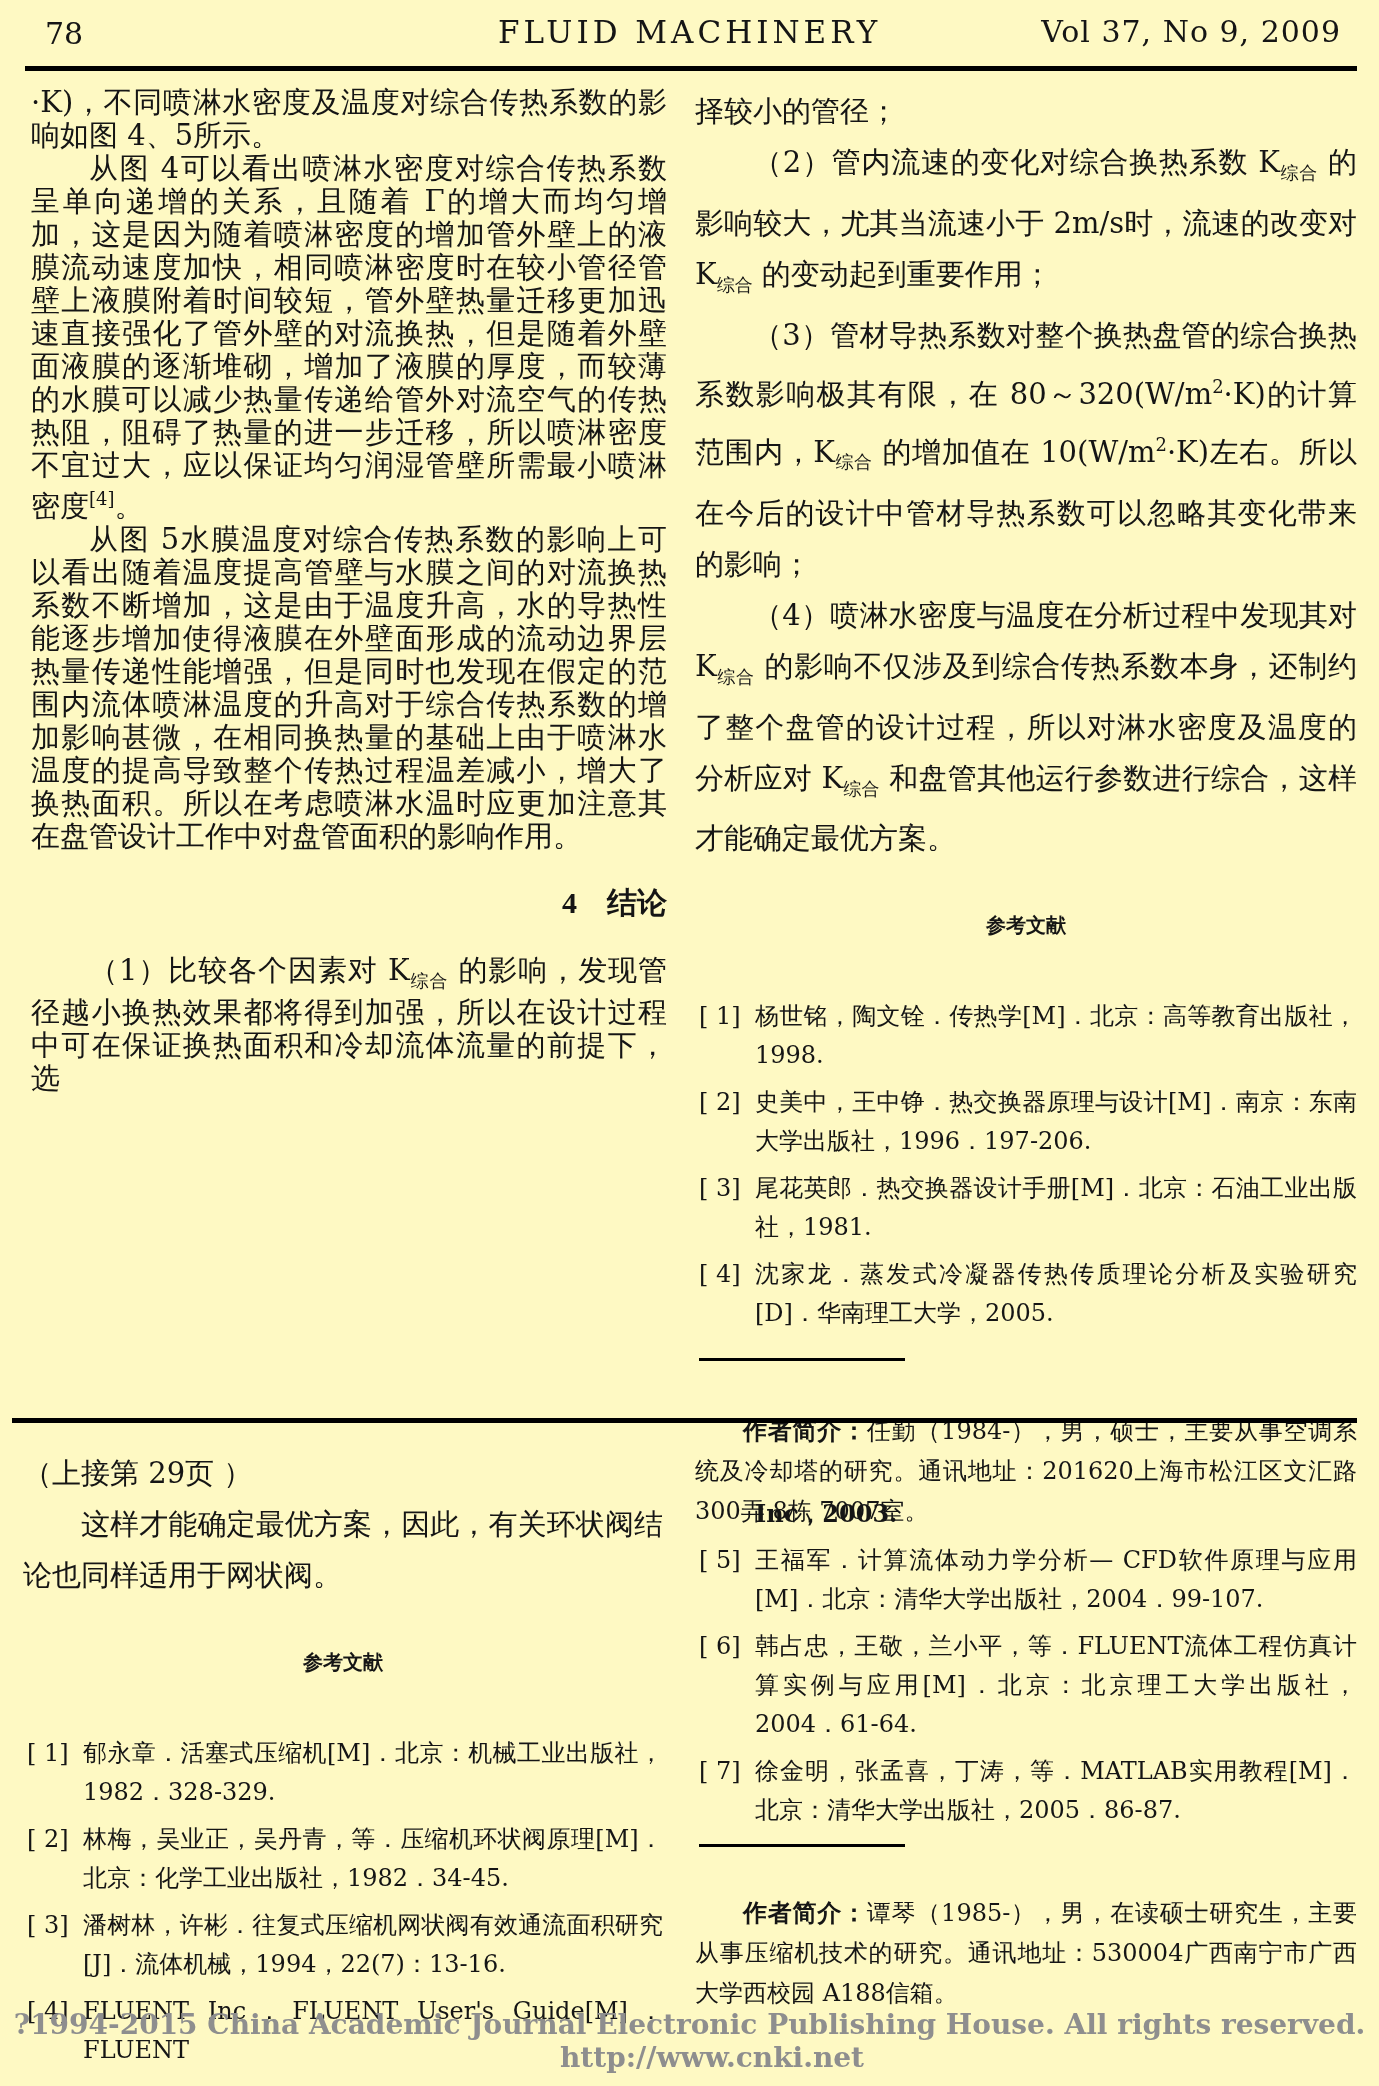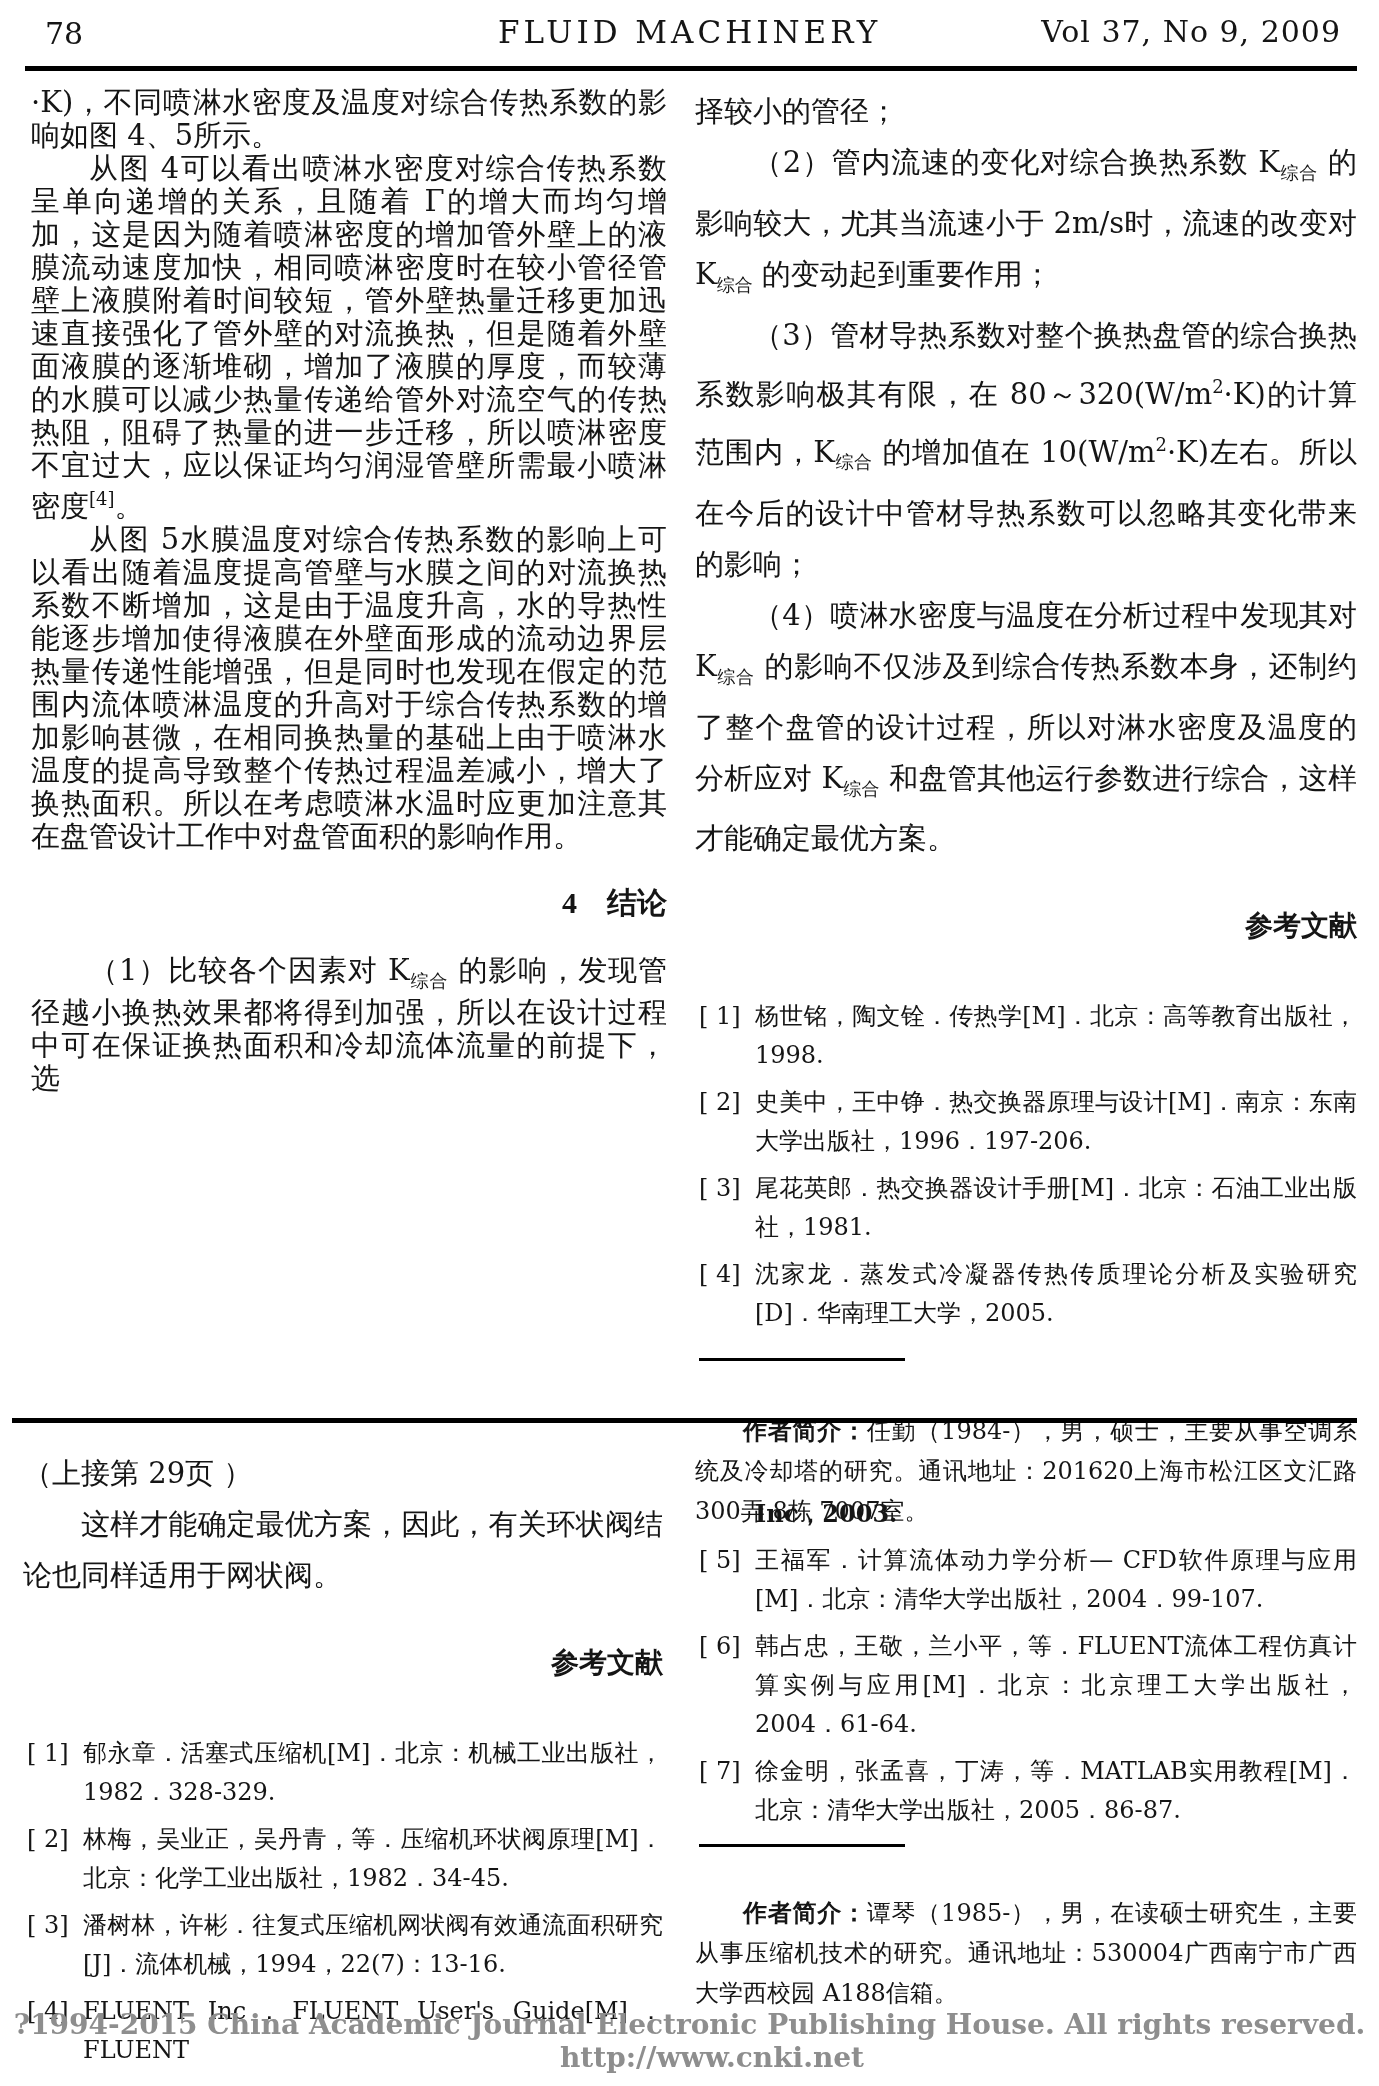--- a/index.html
+++ b/index.html
@@ -1,34 +1,34 @@
 <!DOCTYPE html>
 <html><head>
 <meta charset="utf-8">
 <style>
   html,body{margin:0;padding:0;background:#e8e8e8;}
-  .page{position:relative;width:1379px;height:2086px;background:#ffffff;color:#151515;
+  .page{position:relative;width:1379px;height:2086px;background:#fef9c3;color:#151515;
         font-family:"DejaVu Serif","Liberation Serif",serif;overflow:hidden;}
   
   .hdr-num{position:absolute;left:45px;top:16px;font-size:30px;}
   .hdr-title{position:absolute;left:0;right:0;top:14px;text-align:center;font-size:31px;letter-spacing:4px;}
   .hdr-issue{position:absolute;right:38px;top:14px;font-size:30px;letter-spacing:1px;}
   .hdr-rule{position:absolute;left:25px;top:66px;width:1332px;height:5px;background:#000;}
   
   .col{position:absolute;text-align:justify;}
   .c1l{left:31px;top:86px;width:636px;font-size:29px;line-height:33px;}
   .c1r{left:695px;top:86px;width:662px;font-size:29px;line-height:51px;}
   .c2l{left:23px;top:1448px;width:640px;font-size:29px;line-height:51px;}
   .c2r{left:695px;top:1448px;width:662px;}
   p{margin:0;}
   .ind{text-indent:2em;}
   .h-con{font-family:Liberation Serif, serif;font-weight:bold;font-size:30px;
          margin:33px 0 35px 8px;text-align:right;}
-  .h-refs{font-family:"DejaVu Sans","Liberation Sans",sans-serif;font-weight:bold;font-size:28px;
-          margin:36px 0 46px 0;text-align:right;}
+  .h-refs{font-family:"DejaVu Sans","Liberation Sans",sans-serif;font-weight:bold;font-size:20px;
+          margin:36px 0 46px 0;text-align:center;}
   .refs{font-size:24px;line-height:39px;}
   .ref{position:relative;padding-left:60px;margin-bottom:8px;text-align:justify;}
   .ref-num{position:absolute;left:4px;top:0;}
   .ref-cont{font-size:24px;line-height:39px;padding-left:60px;margin:46px 0 8px 0;font-weight:bold;}
   .bio-rule{width:206px;height:3px;background:#000;margin:25px 0 0 4px;}
   .bio{font-size:24px;line-height:40px;margin-top:50px;text-indent:2em;text-align:justify;}
   .bio-label{font-family:"DejaVu Sans","Liberation Sans",sans-serif;font-weight:bold;}
   .divider{position:absolute;left:12px;top:1418px;width:1345px;height:5px;background:#000;}
   .note{text-indent:0;}
   sub{font-size:0.62em;}

